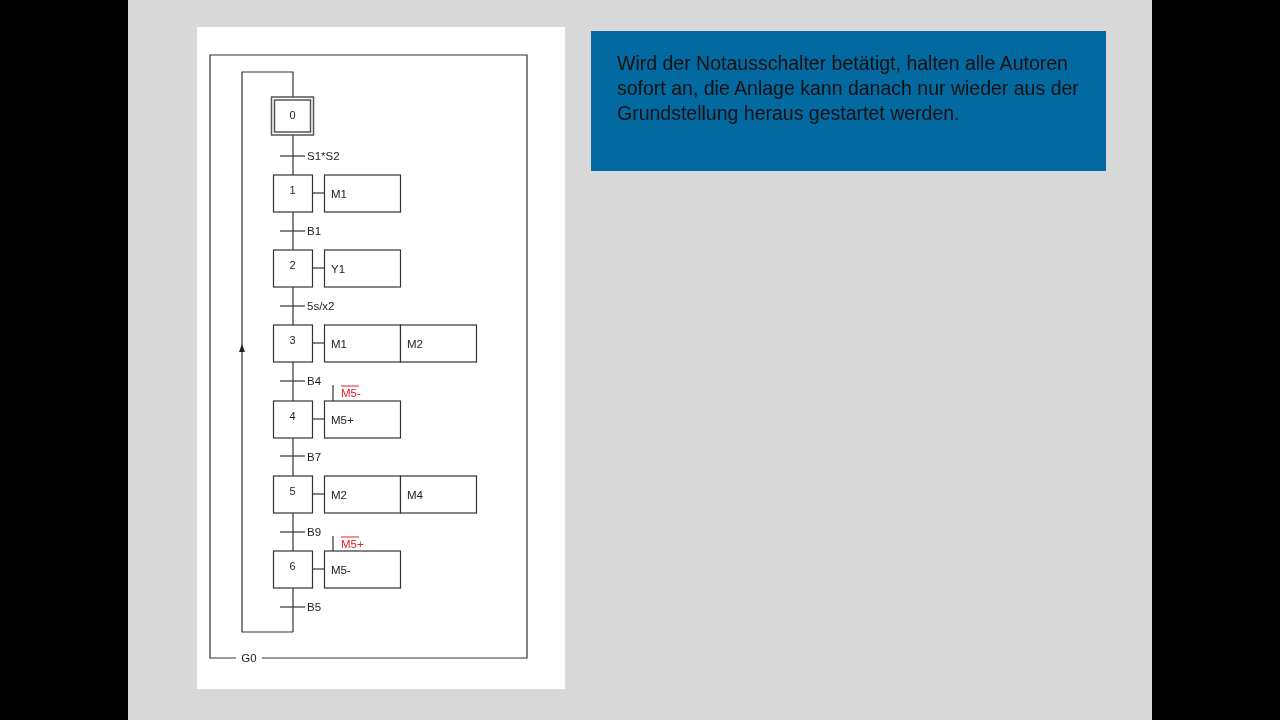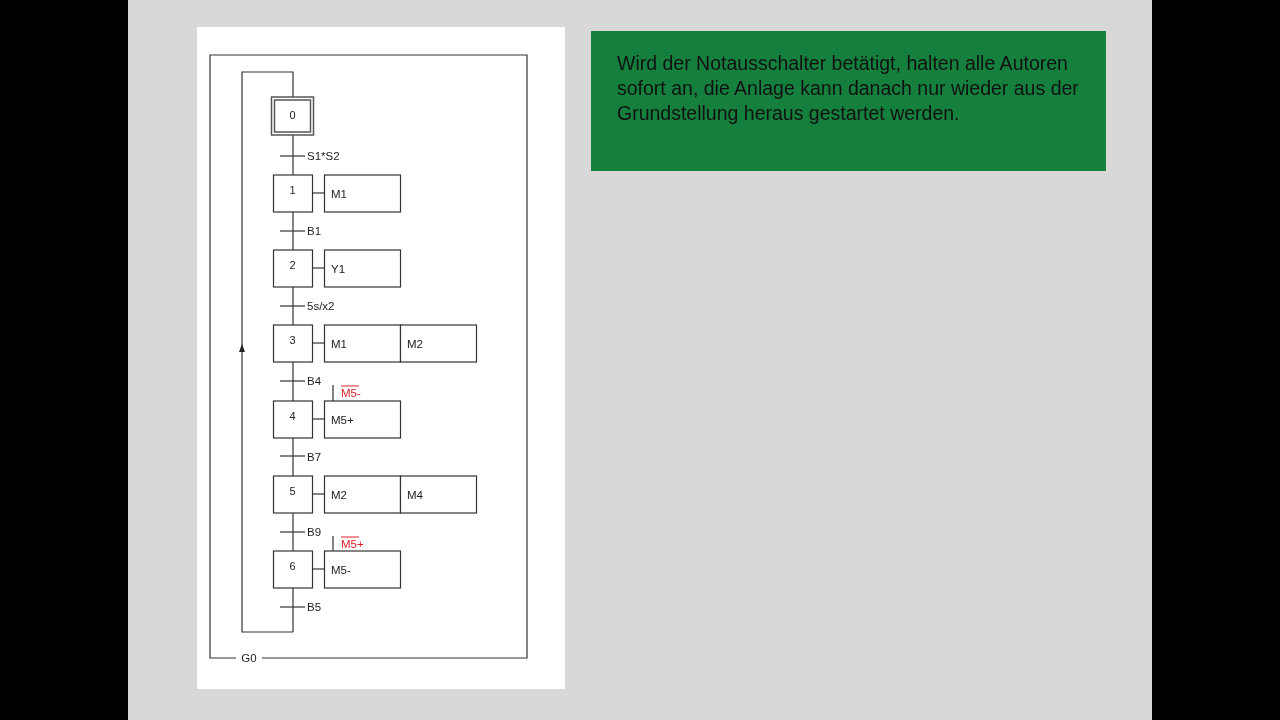--- a/index.html
+++ b/index.html
@@ -1,19 +1,19 @@
 <!DOCTYPE html>
 <html><head>
 <meta charset="utf-8">
 <style>
   html, body { margin:0; padding:0; }
   body { width:1280px; height:720px; background:#000000; position:relative; overflow:hidden; font-family:"Liberation Sans", sans-serif; }
   .slide { position:absolute; left:128px; top:0; width:1024px; height:720px; background:#d8d8d8; }
   .diagram-panel { position:absolute; left:197px; top:27px; width:368px; height:662px; background:#ffffff; }
-  .text-panel { position:absolute; left:591px; top:31px; width:515px; height:140px; background:#15803d; }
+  .text-panel { position:absolute; left:591px; top:31px; width:515px; height:140px; background:#0369a1; }
   .text-panel p { margin:0; position:absolute; left:26px; top:20px; width:480px; font-size:19.5px; line-height:25px; color:#111111; }
   svg text { font-family:"Liberation Sans", sans-serif; }
 </style>
 </head>
 <body>
 
 <div class="slide"></div>
 
 <div class="diagram-panel">
   <svg width="368" height="662" viewBox="197 27 368 662" xmlns="http://www.w3.org/2000/svg">

